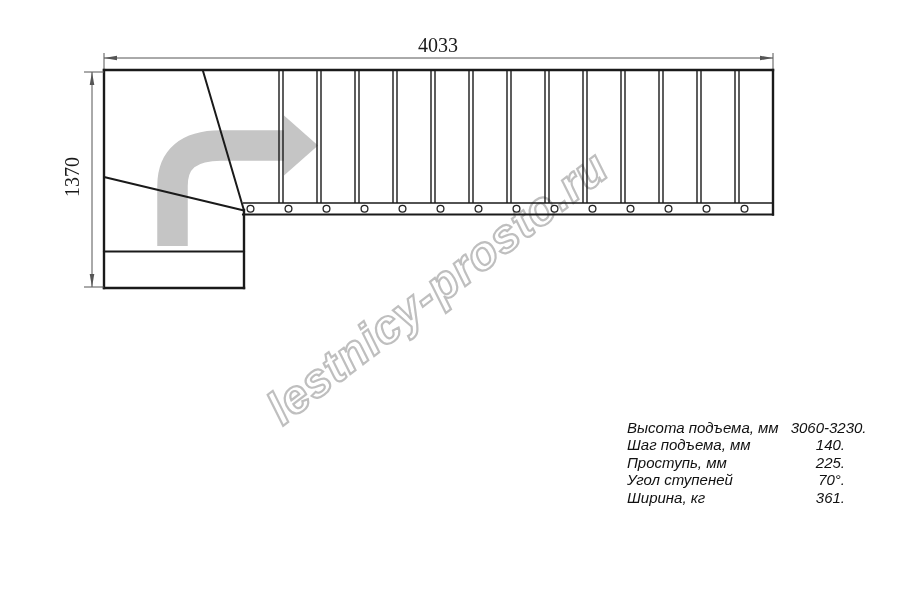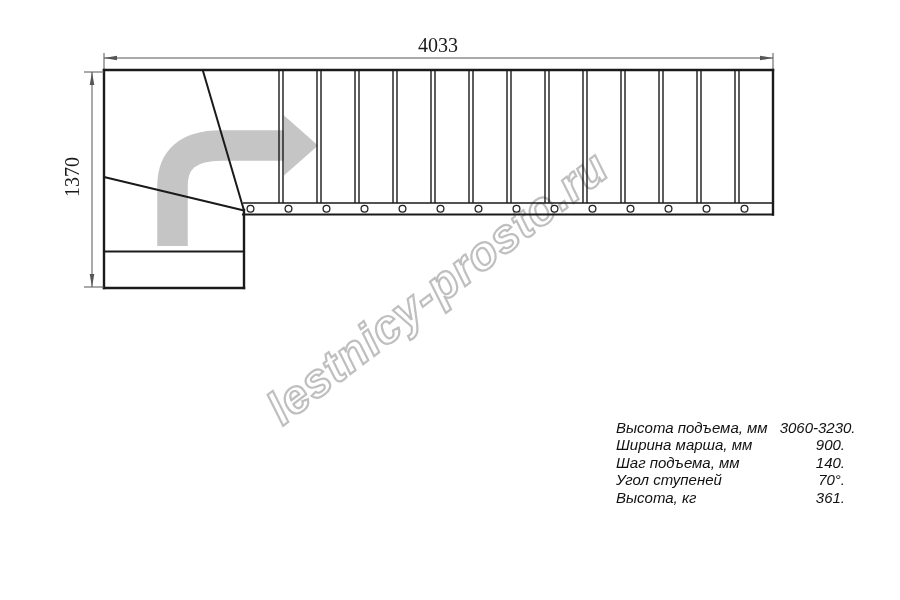--- a/index.html
+++ b/index.html
@@ -46,21 +46,21 @@
     width: 229px;
     font-style: italic;
     font-size: 15px;
     line-height: 17.4px;
     color: #111111;
   }
   .spec-row {
     display: flex;
     justify-content: space-between;
   }
-  .spec-label { text-align: left; white-space: nowrap; }
+  .spec-label { text-align: left; white-space: nowrap; margin-left: 11px; }
   .spec-value { text-align: left; white-space: nowrap; padding-left: 12px; }
 </style>
 </head>
 <body>
 
 <svg id="plan-svg" width="900" height="600" viewBox="0 0 900 600">
 
   <text class="watermark-text" x="447" y="300" text-anchor="middle" transform="rotate(-37.5 447 300)" stroke="#bfbfbf" stroke-width="2.2">lestnicy-prosto.ru</text>
 
   <g>
@@ -133,28 +133,28 @@
     <text class="dim-text" x="79" y="177" text-anchor="middle" transform="rotate(-90 79 177)">1370</text>
   </g>
 </svg>
 
 <div class="specs">
   <div class="spec-row">
     <span class="spec-label">Высота подъема, мм</span>
     <span class="spec-value">3060-3230.</span>
   </div>
   <div class="spec-row">
-    <span class="spec-label">Ширина марша, мм</span>
-    <span class="spec-value">900.</span>
+    <span class="spec-label">Шаг подъема, мм</span>
+    <span class="spec-value">140.</span>
   </div>
   <div class="spec-row">
-    <span class="spec-label">Шаг подъема, мм</span>
-    <span class="spec-value">140.</span>
+    <span class="spec-label">Проступь, мм</span>
+    <span class="spec-value">225.</span>
   </div>
   <div class="spec-row">
     <span class="spec-label">Угол ступеней</span>
     <span class="spec-value">70°.</span>
   </div>
   <div class="spec-row">
-    <span class="spec-label">Высота, кг</span>
+    <span class="spec-label">Ширина, кг</span>
     <span class="spec-value">361.</span>
   </div>
 </div>
 
 </body></html>

